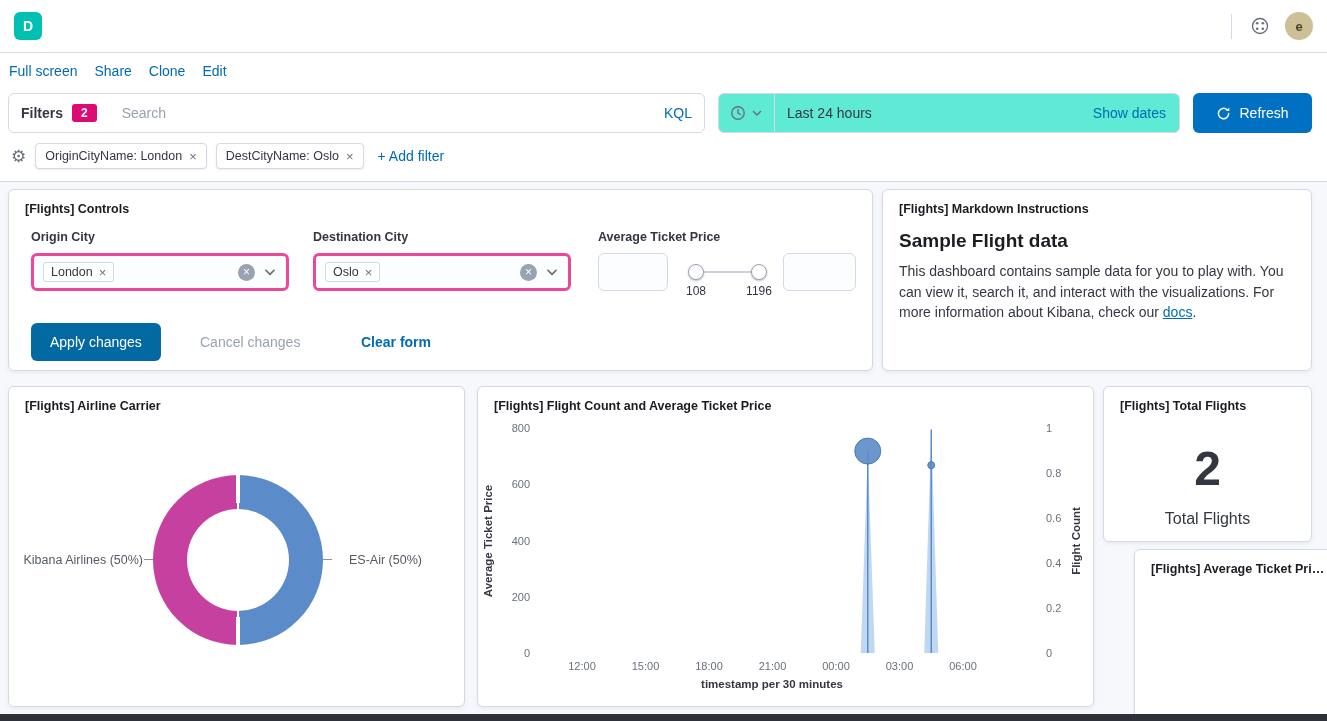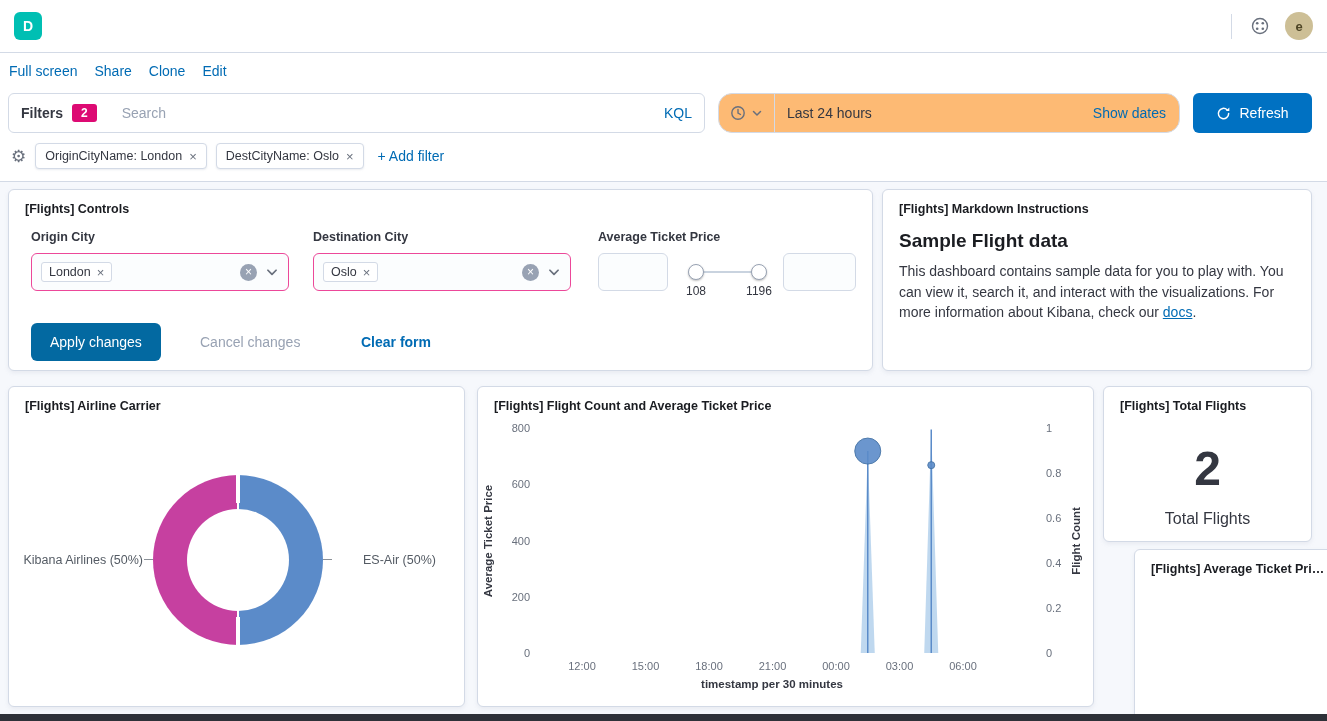--- a/index.html
+++ b/index.html
@@ -24,21 +24,21 @@
   .action-bar a{color:#006BB4;font-size:14px;font-weight:500;}
 
   .query-bar{position:absolute;top:93px;left:8px;display:flex;gap:13px;}
   .search-box{width:697px;height:40px;border:1px solid #D3DAE6;border-radius:6px;background:#fff;display:flex;align-items:center;padding:0 12px;}
   .filters-toggle{display:flex;align-items:center;gap:9px;cursor:pointer;}
   .filters-lbl{font-size:14px;font-weight:700;color:#343741;}
   .badge{background:#DD0A73;color:#fff;font-size:12px;font-weight:700;border-radius:3px;padding:2px 9px;line-height:14px;}
   .search-input{flex:1;border:none;outline:none;font-size:14px;color:#343741;margin-left:25px;font-family:inherit;background:transparent;}
   .search-input::placeholder{color:#98A2B3;}
   .kql{color:#006BB4;font-size:14px;cursor:pointer;}
-  .date-box{width:462px;height:40px;border:1px solid #D3DAE6;border-radius:14px;background:#fdba74;display:flex;align-items:center;}
+  .date-box{width:462px;height:40px;border:1px solid #D3DAE6;border-radius:6px;background:#5eead4;display:flex;align-items:center;}
   .quick-select{height:100%;display:flex;align-items:center;gap:5px;padding:0 11px;border-right:1px solid #D3DAE6;cursor:pointer;}
   .time-text{margin-left:12px;font-size:14px;color:#343741;cursor:pointer;}
   .show-dates{margin-left:auto;margin-right:13px;color:#006BB4;font-size:14px;font-weight:500;cursor:pointer;}
   .refresh-btn{width:119px;height:40px;border:none;border-radius:6px;background:#0071C2;color:#fff;font-size:14px;font-weight:500;display:flex;align-items:center;justify-content:center;gap:8px;cursor:pointer;font-family:inherit;}
 
   .filter-row{position:absolute;top:143px;left:11px;display:flex;align-items:center;gap:9px;}
   .gear{font-size:17px;color:#69707D;cursor:pointer;line-height:1;}
   .pill{height:26px;border:1px solid #D3DAE6;border-radius:4px;background:#fff;display:inline-flex;align-items:center;gap:7px;padding:0 9px;font-size:12.5px;color:#343741;cursor:pointer;box-shadow:0 1px 2px rgba(152,162,179,.2);}
   .pill-x{color:#69707D;font-size:13px;line-height:1;cursor:pointer;}
   .add-filter{color:#006BB4;font-size:14px;margin-left:5px;}
@@ -47,21 +47,21 @@
   .dashboard{position:absolute;top:181px;left:0;right:0;height:533px;background:#F6F8FC;border-top:1px solid #D3DAE6;}
   .panel{position:absolute;background:#fff;border:1px solid #D3DAE6;border-radius:6px;box-shadow:0 2px 4px rgba(152,162,179,.15);}
   .panel-title{font-size:12.5px;font-weight:700;color:#1a1c21;padding:12px 16px 0;white-space:nowrap;overflow:hidden;text-overflow:ellipsis;}
 
   .p-controls{left:8px;top:7px;width:865px;height:182px;}
   .ctl{position:absolute;}
   .g-origin{left:22px;top:40px;width:258px;}
   .g-dest{left:304px;top:40px;width:258px;}
   .g-price{left:589px;top:40px;width:258px;}
   .ctl-label{font-size:12.5px;font-weight:700;color:#343741;margin-bottom:9px;}
-  .combo{height:38px;background:#FBFDFE;border:1px solid #ec4899;border-radius:6px;display:flex;align-items:center;gap:8px;padding:0 9px;cursor:pointer;}
+  .combo{height:38px;background:#FBFDFE;border:3px solid #ec4899;border-radius:6px;display:flex;align-items:center;gap:8px;padding:0 9px;cursor:pointer;}
   .combo-pill{display:inline-flex;align-items:center;gap:6px;background:#fff;border:1px solid #D3DAE6;border-radius:3px;padding:2px 7px;font-size:12.5px;color:#343741;}
   .combo-clear{margin-left:auto;width:17px;height:17px;border-radius:50%;background:#98A2B3;color:#fff;font-size:12px;line-height:17px;text-align:center;cursor:pointer;flex:none;}
   .price-row{position:relative;height:62px;}
   .price-input{position:absolute;top:0;width:70px;height:38px;background:#FBFDFE;border:1px solid #D3DAE6;border-radius:6px;outline:none;}
   .pi-max{left:185px;width:73px;}
   .slider{position:absolute;left:98px;top:18px;width:63px;}
   .track{height:2px;background:#C9D3DF;border-radius:1px;}
   .handle{position:absolute;top:-7px;width:16px;height:16px;border-radius:50%;background:#fff;border:1px solid #98A2B3;box-shadow:0 1px 2px rgba(0,0,0,.25);cursor:pointer;}
   .h1{left:-8px;}
   .h2{right:-8px;}
@@ -74,21 +74,21 @@
   .p-markdown{left:882px;top:7px;width:430px;height:182px;}
   .md-heading{font-size:19px;font-weight:700;color:#1a1c21;padding:14px 16px 9px;}
   .md-body{padding:0 16px;font-size:14px;line-height:20.5px;color:#343741;}
   .md-body a{color:#006BB4;text-decoration:underline;}
 
   .p-airline{left:8px;top:204px;width:457px;height:321px;}
   .donut{position:absolute;left:144px;top:88px;width:170px;height:170px;border-radius:50%;cursor:pointer;}
   .hole{position:absolute;left:34px;top:34px;width:102px;height:102px;border-radius:50%;background:#fff;}
   .dlabel{position:absolute;top:166px;font-size:12.5px;color:#545B64;}
   .dl-left{left:6px;width:128px;text-align:right;}
-  .dl-right{left:354px;}
+  .dl-right{left:340px;}
   .conn{position:absolute;top:172px;height:1px;width:9px;background:#8b9198;}
   .conn-l{left:135px;}
   .conn-r{left:314px;}
 
   .p-chart{left:477px;top:204px;width:617px;height:321px;}
   .chart-svg{position:absolute;left:0;top:0;}
   svg text.tick{font-size:11px;fill:#69707D;font-family:"Liberation Sans",sans-serif;}
   svg text.axis-title{font-size:11.5px;font-weight:700;fill:#343741;font-family:"Liberation Sans",sans-serif;}
 
   .p-total{left:1103px;top:204px;width:209px;height:156px;}

